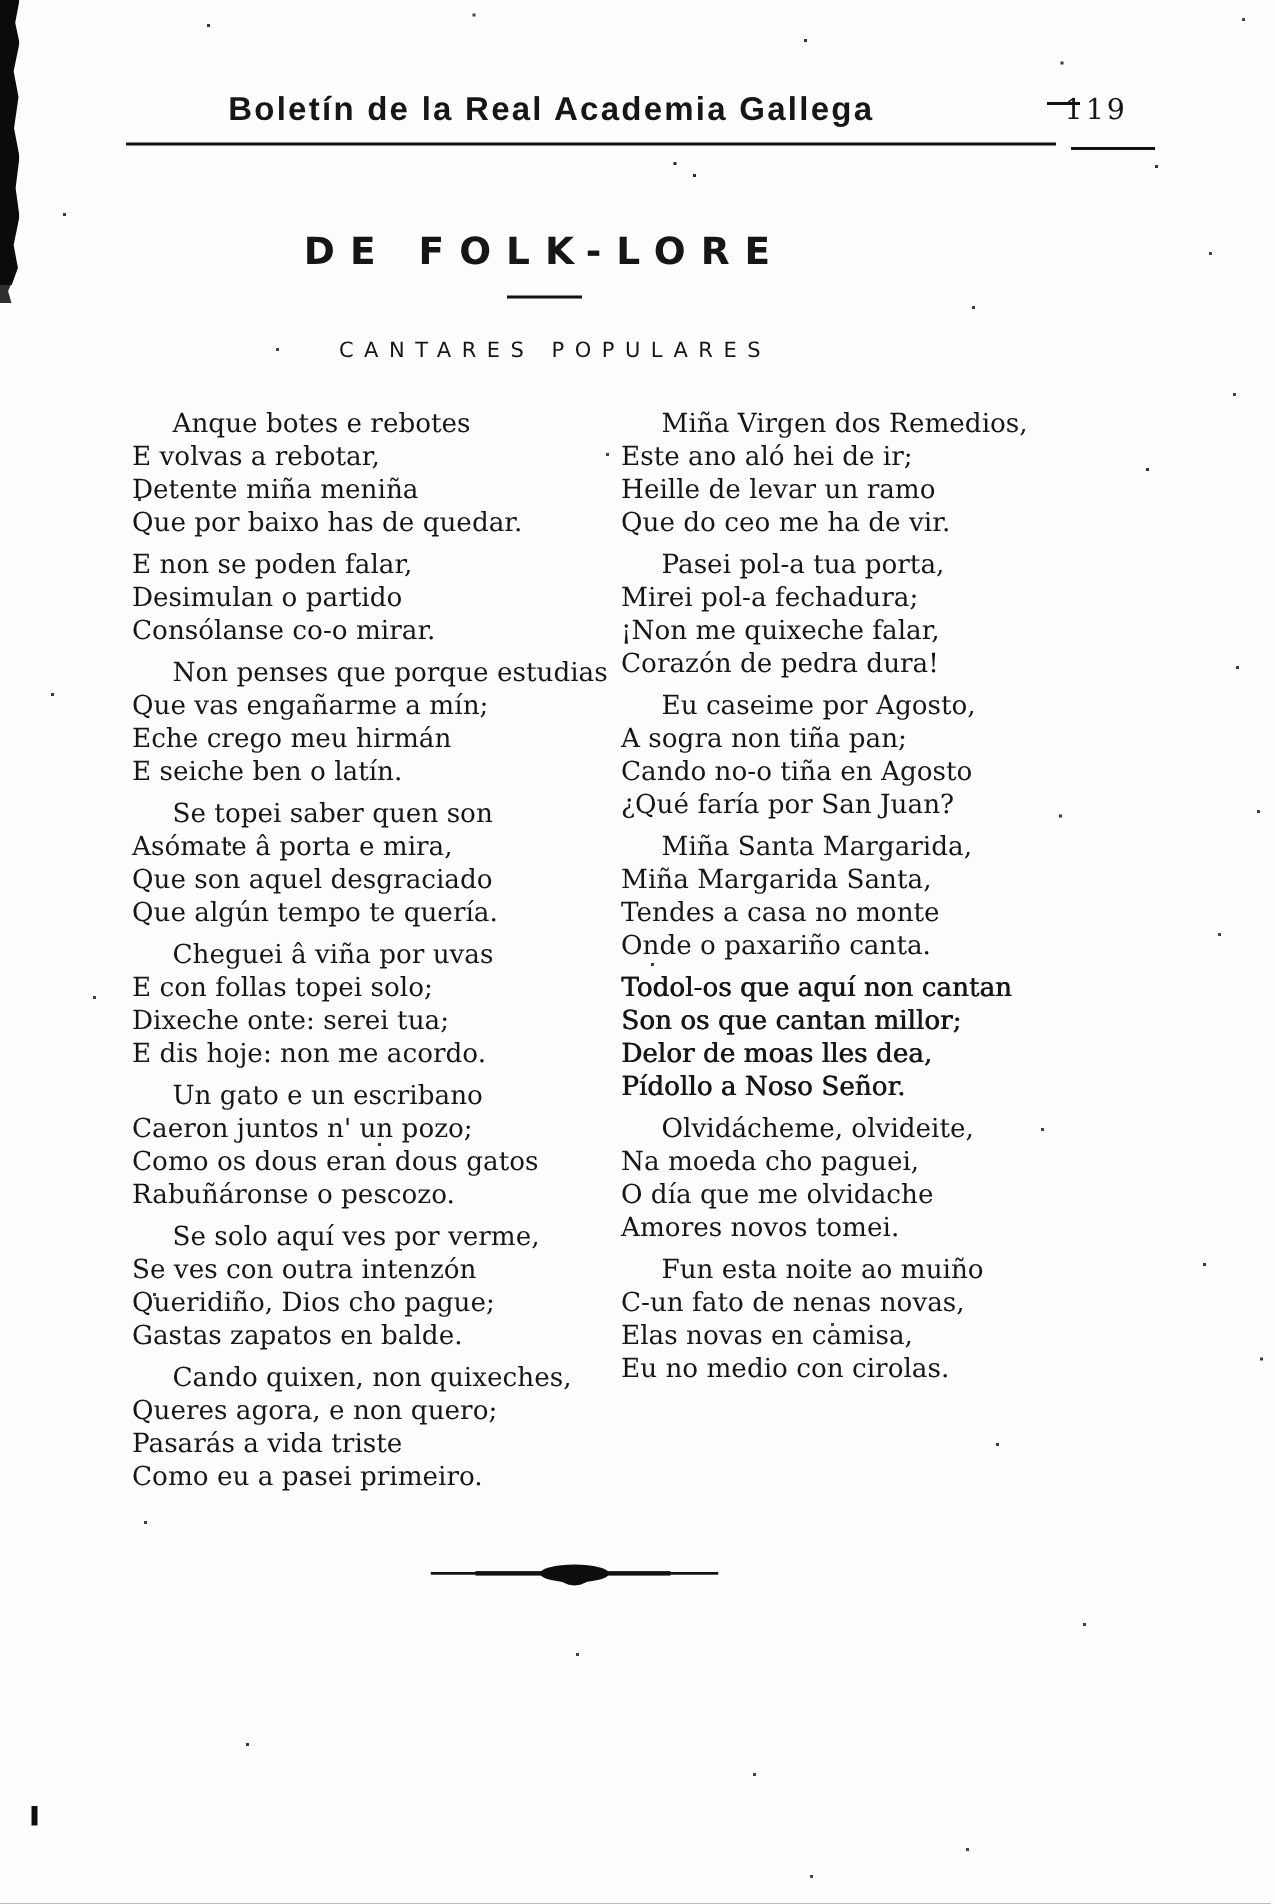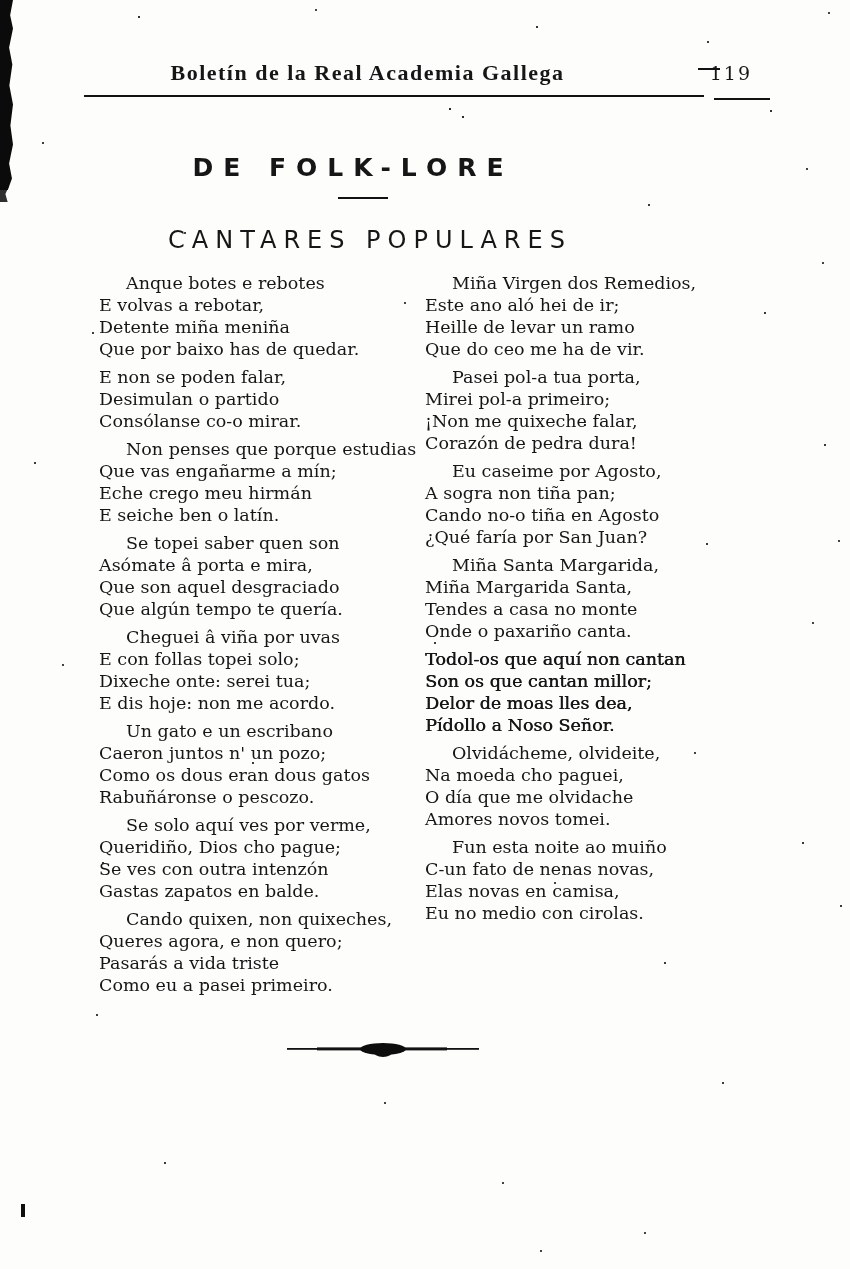--- a/index.html
+++ b/index.html
@@ -11,21 +11,21 @@
     overflow:hidden;
     font-family:"DejaVu Serif", serif;
     color:#161616;
   }
   
   .header-row{
     position:absolute;top:60px;left:85px;width:685px;height:34px;
   }
   .journal-title{
     position:absolute;left:0;right:120px;text-align:center;
-    font-family:Liberation Serif, serif;
+    font-family:Liberation Sans, sans-serif;
     font-weight:bold;font-size:22px;letter-spacing:1.5px;
     white-space:nowrap;
   }
   .page-number{
     position:absolute;right:18px;top:2px;
     font-size:19px;letter-spacing:2px;text-align:center;
   }
   .header-rule{
     position:absolute;top:95px;left:84px;width:620px;height:2px;
     background:#121212;
@@ -33,45 +33,45 @@
   .header-rule-short{
     position:absolute;top:98px;left:714px;width:56px;height:2px;
     background:#121212;
   }
   .header-rule-tick{
     position:absolute;top:68px;left:698px;width:22px;height:2px;
     background:#121212;
   }
   
   .section-title{
-    position:absolute;top:153px;left:48px;width:610px;
+    position:absolute;top:153px;left:58px;width:610px;
     margin:0;text-align:center;
     font-family:"DejaVu Sans", sans-serif;
     font-size:25px;font-weight:bold;letter-spacing:10px;
     white-space:nowrap;
   }
   .title-rule{
     position:absolute;top:197px;left:338px;width:50px;height:2px;
     background:#121212;
   }
   .article-title{
     position:absolute;top:226px;left:60px;width:620px;
     margin:0;text-align:center;
     font-family:"DejaVu Sans", sans-serif;
-    font-size:24px;font-weight:400;letter-spacing:7px;
+    font-size:14px;font-weight:400;letter-spacing:7px;
     white-space:nowrap;
   }
   
   .columns{
     position:absolute;top:272px;left:88px;width:680px;
     display:flex;
   }
   .column{width:326px;}
   .column.right{margin-left:0;width:354px;}
-  .stanza{margin:0 0 6px 11px;}
+  .stanza{margin:0 0 6px 0;}
   .stanza .line{
     font-size:17.5px;line-height:22px;white-space:nowrap;
   }
   .stanza .line.indent{padding-left:27px;}
   .stanza.heavy .line{text-shadow:0.45px 0 0 currentColor;}
   
   .tailpiece{
     position:absolute;top:1040px;left:287px;width:192px;height:18px;
   }
   
@@ -159,41 +159,41 @@
           <div class="line">E dis hoje: non me acordo.</div>
         </div>
         <div class="stanza">
           <div class="line indent">Un gato e un escribano</div>
           <div class="line">Caeron juntos n' un pozo;</div>
           <div class="line">Como os dous eran dous gatos</div>
           <div class="line">Rabuñáronse o pescozo.</div>
         </div>
         <div class="stanza">
           <div class="line indent">Se solo aquí ves por verme,</div>
+          <div class="line">Se ves con outra intenzón</div>
           <div class="line">Queridiño, Dios cho pague;</div>
-          <div class="line">Se ves con outra intenzón</div>
           <div class="line">Gastas zapatos en balde.</div>
         </div>
         <div class="stanza">
           <div class="line indent">Cando quixen, non quixeches,</div>
           <div class="line">Queres agora, e non quero;</div>
           <div class="line">Pasarás a vida triste</div>
           <div class="line">Como eu a pasei primeiro.</div>
         </div>
       </div>
     <div class="column right">
         <div class="stanza">
           <div class="line indent">Miña Virgen dos Remedios,</div>
           <div class="line">Este ano aló hei de ir;</div>
           <div class="line">Heille de levar un ramo</div>
           <div class="line">Que do ceo me ha de vir.</div>
         </div>
         <div class="stanza">
           <div class="line indent">Pasei pol-a tua porta,</div>
-          <div class="line">Mirei pol-a primeiro;</div>
+          <div class="line">Mirei pol-a fechadura;</div>
           <div class="line">¡Non me quixeche falar,</div>
           <div class="line">Corazón de pedra dura!</div>
         </div>
         <div class="stanza">
           <div class="line indent">Eu caseime por Agosto,</div>
           <div class="line">A sogra non tiña pan;</div>
           <div class="line">Cando no-o tiña en Agosto</div>
           <div class="line">¿Qué faría por San Juan?</div>
         </div>
         <div class="stanza">

